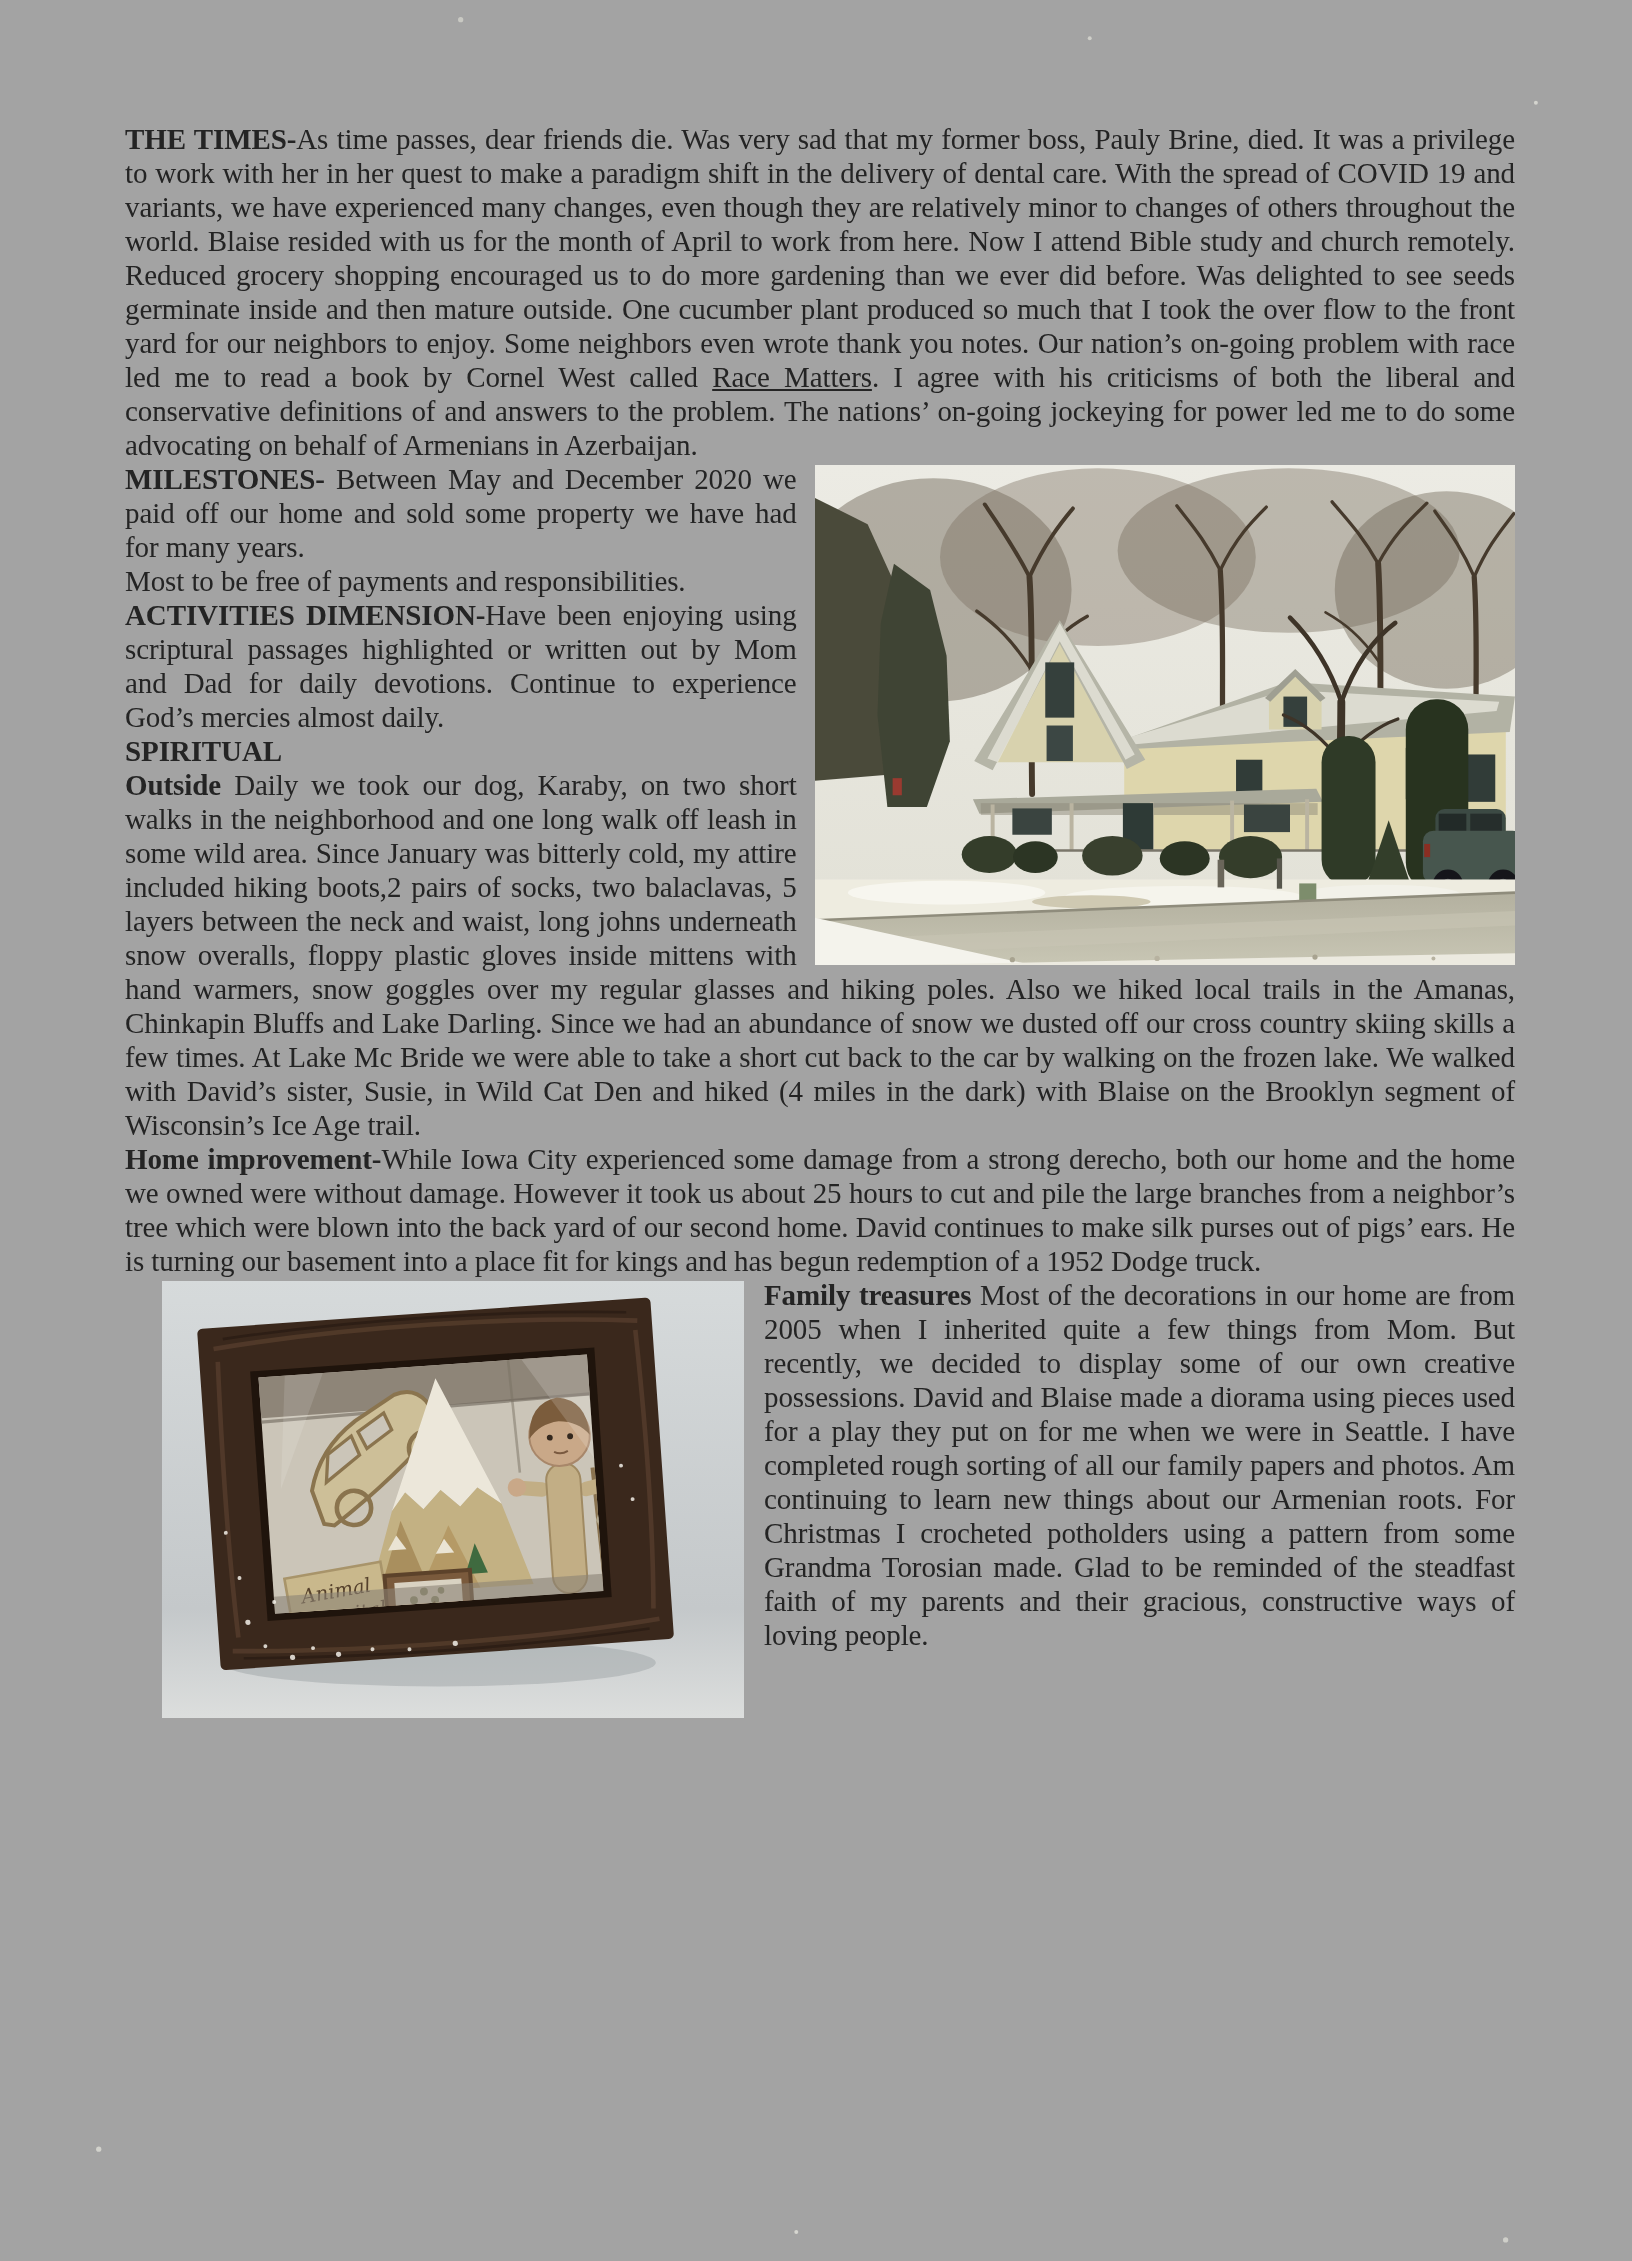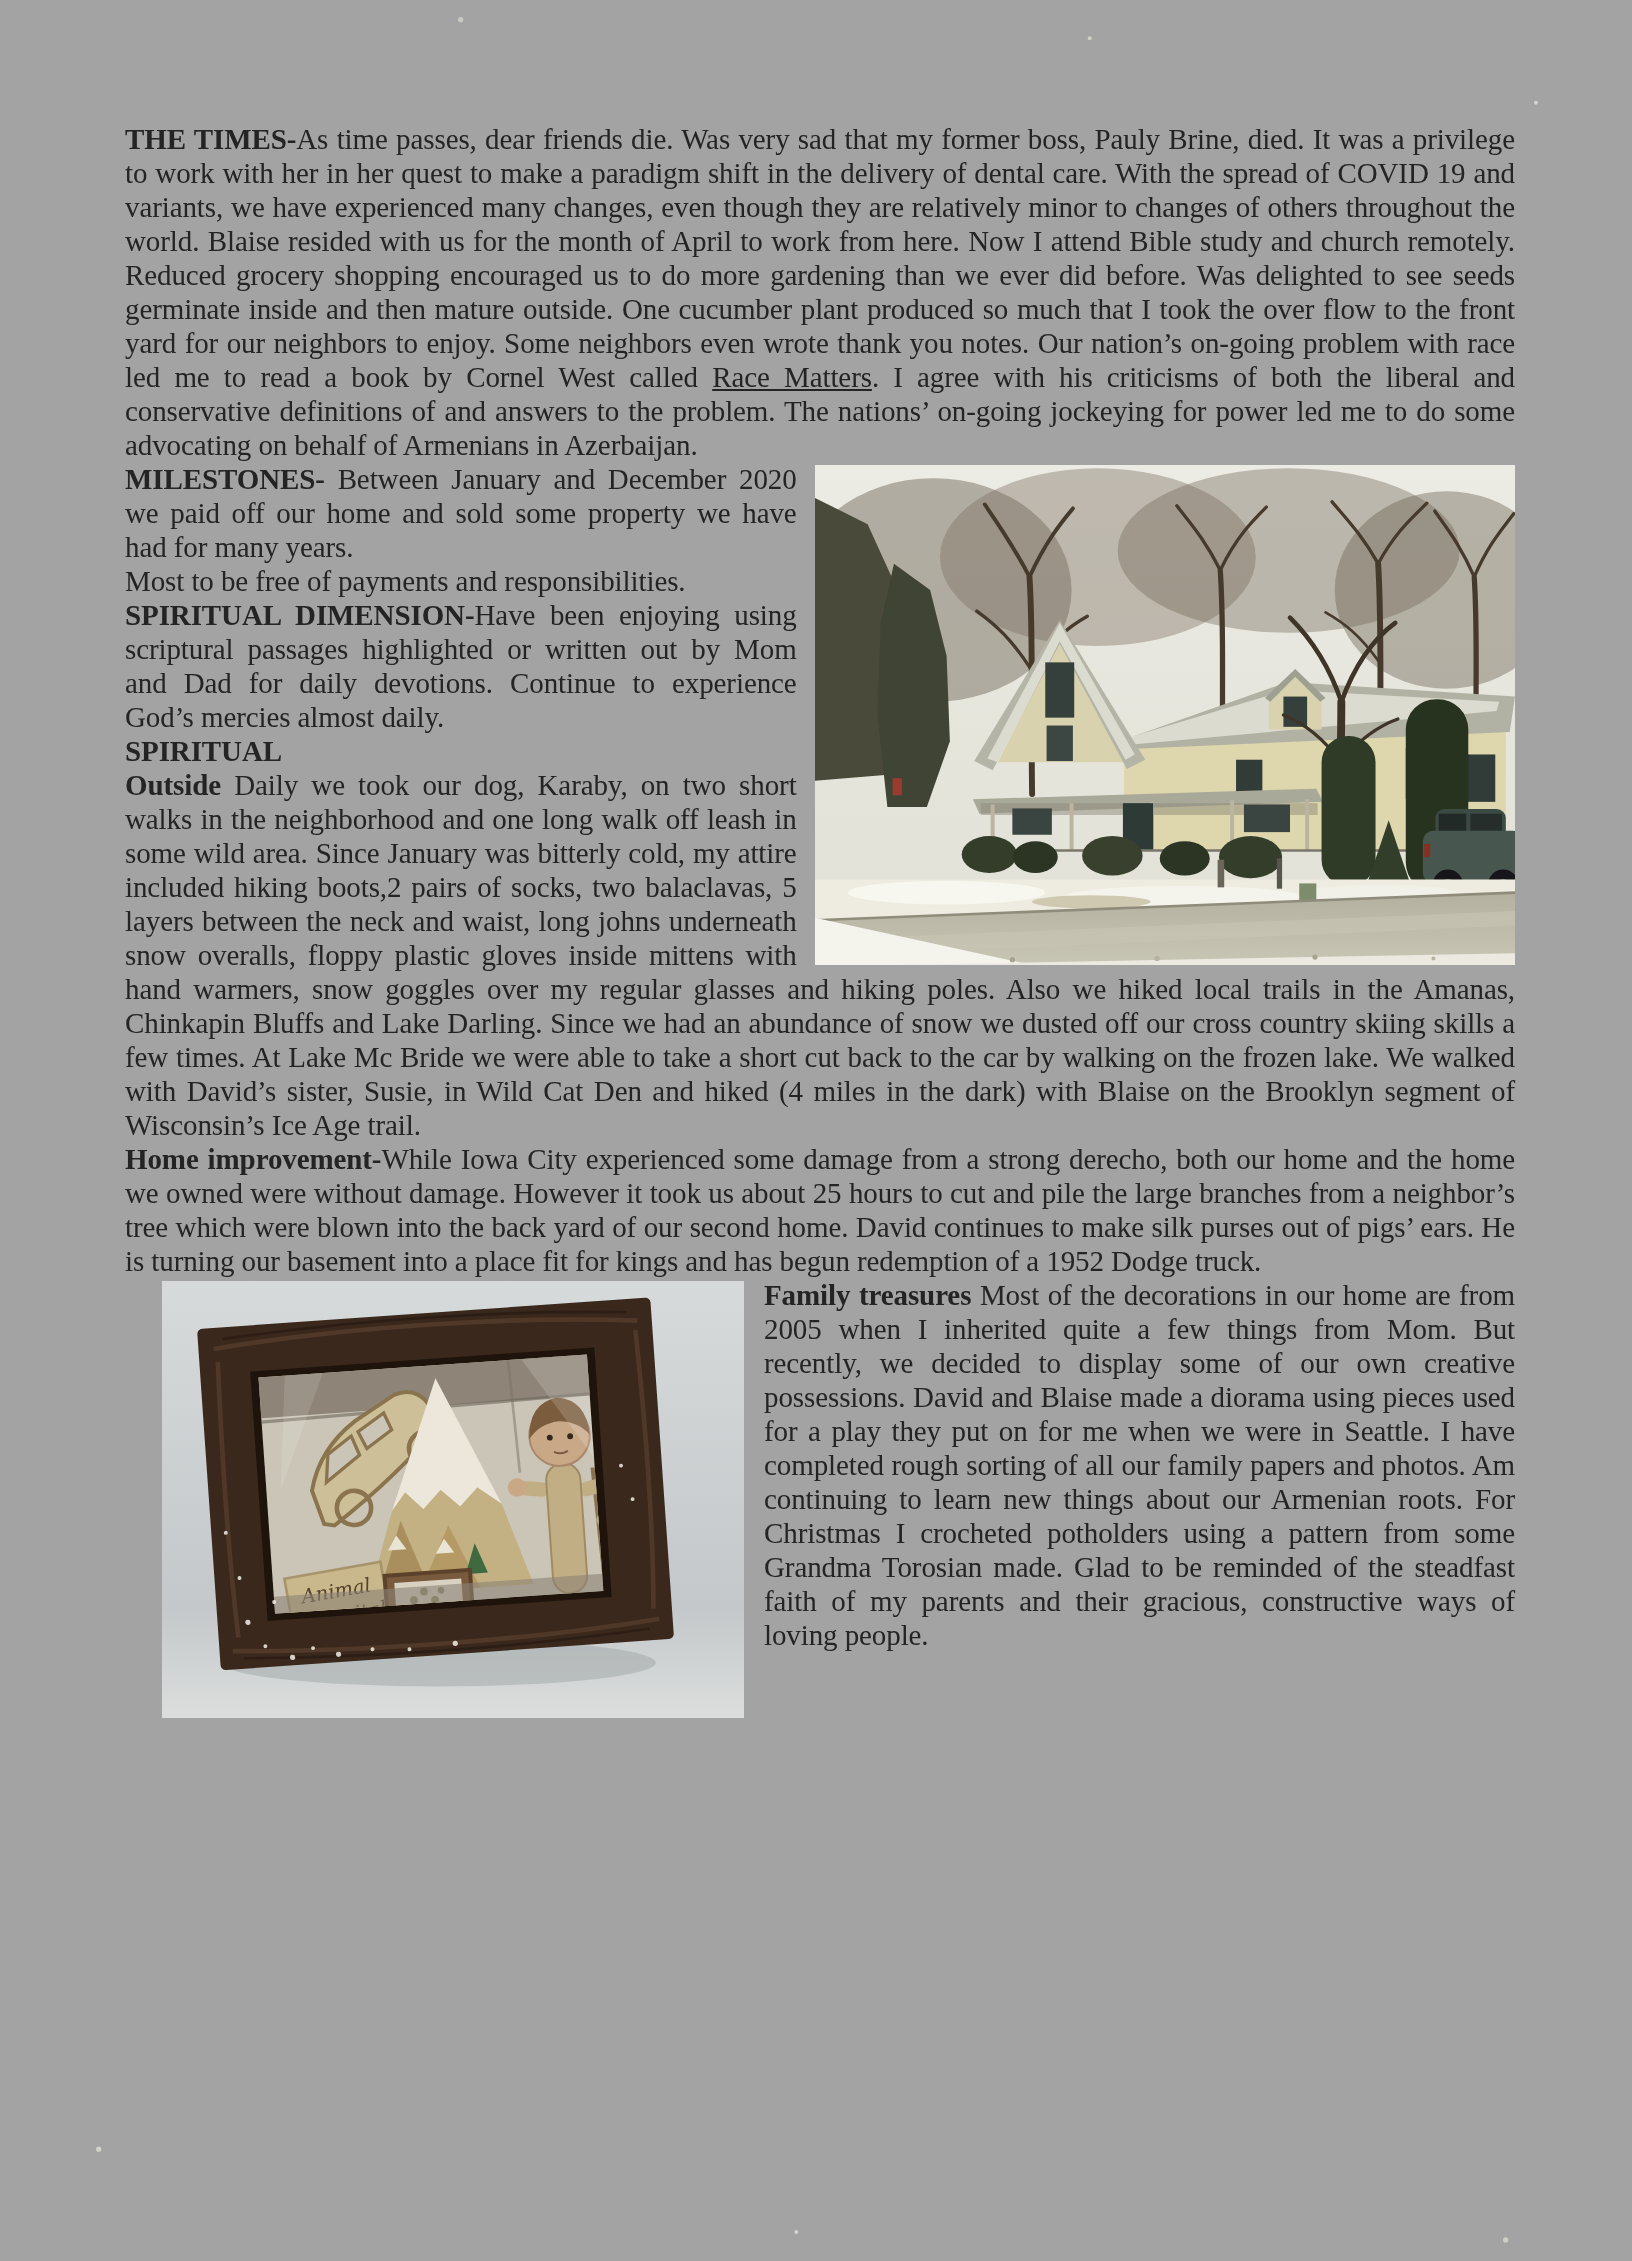--- a/index.html
+++ b/index.html
@@ -175,23 +175,23 @@
           <polygon points="0,688 330,760 0,760" fill="#f4f3ec"></polygon>
           <polygon points="120,760 1064,742 1064,760" fill="#eceae0"></polygon>
           <circle cx="300" cy="752" r="4" fill="#a8a390"></circle>
           <circle cx="520" cy="750" r="4" fill="#b7b2a0"></circle>
           <circle cx="760" cy="748" r="4" fill="#a8a390"></circle>
           <circle cx="940" cy="750" r="3" fill="#b7b2a0"></circle>
         </g>
       </svg>
     </div>
 
-    <p class="para"><span class="b">MILESTONES-</span><span> Between January and December 2020 we paid off our home and sold some property we have had for many years.</span></p>
+    <p class="para"><span class="b">MILESTONES-</span><span> Between May and December 2020 we paid off our home and sold some property we have had for many years.</span></p>
     <p class="para"><span>Most to be free of payments and responsibilities.</span></p>
-    <p class="para"><span class="b">SPIRITUAL DIMENSION-</span><span>Have been enjoying using scriptural passages highlighted or written out by Mom and Dad for daily devotions. Continue to experience God’s mercies almost daily.</span></p>
+    <p class="para"><span class="b">ACTIVITIES DIMENSION-</span><span>Have been enjoying using scriptural passages highlighted or written out by Mom and Dad for daily devotions. Continue to experience God’s mercies almost daily.</span></p>
     <p class="para"><span class="b">SPIRITUAL</span></p>
     <p class="para"><span class="b">Outside</span><span> Daily we took our dog, Karaby, on two short walks in the neighborhood and one long walk off leash in some wild area.  Since January was bitterly cold, my attire included hiking boots,2 pairs of socks, two balaclavas, 5 layers between the neck and waist, long johns underneath snow overalls, floppy plastic gloves inside mittens with hand warmers, snow goggles over my regular glasses and hiking poles. Also we hiked local trails in the Amanas, Chinkapin Bluffs and Lake Darling. Since we had an abundance of snow we dusted off our cross country skiing skills a few times.  At Lake Mc Bride we were able to take a short cut back to the car by walking on the frozen lake. We walked with David’s sister, Susie, in Wild Cat Den and hiked (4 miles in the dark) with Blaise on the Brooklyn segment of Wisconsin’s Ice Age trail.</span></p>
     <p class="para"><span class="b">Home improvement-</span><span>While Iowa City experienced some damage from a strong derecho, both our home and the home we owned were without damage.  However it took us about 25 hours to cut and pile the large branches from a neighbor’s tree which were blown into the back yard of our second home.  David continues to make silk purses out of pigs’ ears.  He is turning our basement into a place fit for kings and has begun redemption of a 1952 Dodge truck.</span></p>
 
     <div class="photo photo-diorama">
       <svg viewBox="0 0 884 664" preserveAspectRatio="none">
         <defs>
           <linearGradient id="wallGrad" x1="0" y1="0" x2="0" y2="1">
             <stop offset="0" stop-color="#d6dadb"></stop>
             <stop offset="0.75" stop-color="#c4c8ca"></stop>

